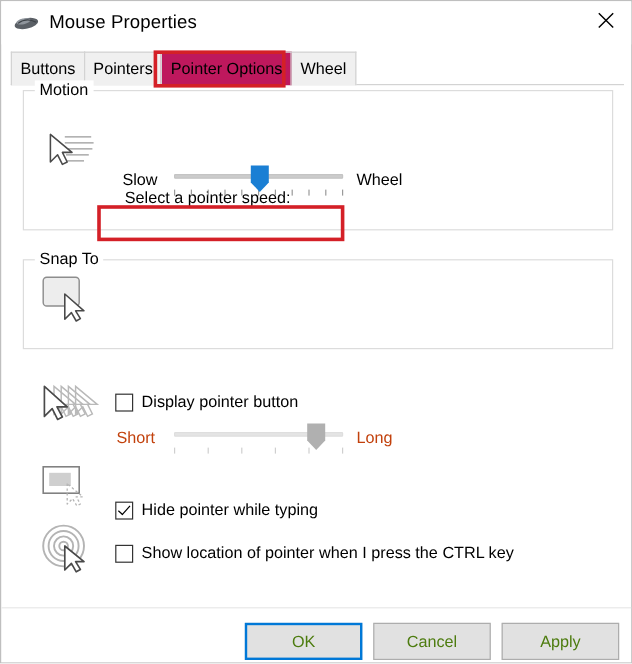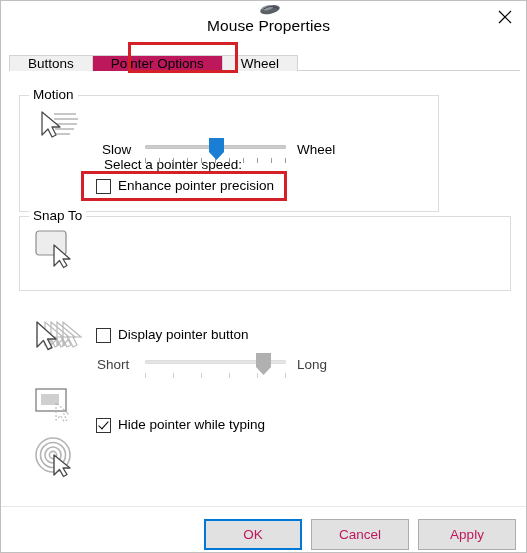--- a/index.html
+++ b/index.html
@@ -23,21 +23,20 @@
 
   
   .titlebar {
     position: absolute;
     left: 0; top: 0;
     width: 527px;
     height: 36px;
     background: #ffffff;
     display: flex;
     align-items: center;
-    flex-direction: column;
   }
   .title-icon {
     margin-left: 10px;
     width: 22px;
     height: 16px;
     position: relative;
     flex: none;
   }
   .mouse-glyph {
     display: block;
@@ -64,22 +63,22 @@
   
   .tabstrip {
     position: absolute;
     left: 8px; top: 44px;
     width: 511px;
     height: 26px;
     display: flex;
     align-items: flex-end;
   }
   .tab {
-    height: 16px;
-    padding: 0 18px;
+    height: 28px;
+    padding: 0 7px;
     display: flex;
     align-items: center;
     font-size: 13.5px;
     color: #000;
     background: #f0f0f0;
     border: 1px solid #d3d3d3;
     border-bottom: none;
     margin-right: -1px;
     white-space: nowrap;
     box-sizing: border-box;
@@ -124,32 +123,32 @@
   .group-title {
     position: absolute;
     top: -9px;
     left: 9px;
     background: #ffffff;
     padding: 0 4px;
     font-size: 13.5px;
     color: #000;
     white-space: nowrap;
   }
-  #group-motion     { left: 18px; top: 94px;  width: 420px; height: 117px; }
+  #group-motion     { left: 18px; top: 74px;  width: 492px; height: 117px; }
   #group-snapto     { left: 18px; top: 215px; width: 492px; height: 75px;  }
   #group-visibility { left: 18px; top: 300px; width: 492px; height: 185px; }
 
   
   .label-plain {
     position: absolute;
     font-size: 13.5px;
     color: #000;
     white-space: nowrap;
   }
-  .label-dim { color: #404040; }
+  .label-dim { color: #c2410c; }
 
   .cbrow {
     position: absolute;
     display: flex;
     align-items: flex-start;
     cursor: default;
   }
   .cb {
     width: 15px;
     height: 15px;
@@ -219,21 +218,21 @@
   }
 
   
   .btn {
     position: absolute;
     height: 31px;
     background: #e1e1e1;
     border: 1px solid #adadad;
     box-sizing: border-box;
     font-size: 13.5px;
-    color: #be185d;
+    color: #4d7c0f;
     font-family: "Liberation Sans", sans-serif;
     display: flex;
     align-items: center;
     justify-content: center;
     cursor: default;
   }
   .btn.default {
     border: 2px solid #0078d7;
   }
   #btn-ok     { left: 203px; top: 518px; width: 98px; }
@@ -264,20 +263,21 @@
     <div class="close-btn">
       <svg width="14" height="14" viewBox="0 0 14 14">
         <path d="M1 1 L13 13 M13 1 L1 13" stroke="#000000" stroke-width="1.2" fill="none"></path>
       </svg>
     </div>
   </div>
 
   <div class="tab-underline"></div>
   <div class="tabstrip">
     <div class="tab">Buttons</div>
+    <div class="tab">Pointers</div>
     <div class="tab active">Pointer Options</div>
     <div class="tab">Wheel</div>
     <div class="tabstrip-filler"></div>
   </div>
 
   <div class="group" id="group-motion">
     <span class="group-title">Motion</span>
   </div>
 
   <div class="icon-box" style="left:33px; top:107px;">
@@ -313,24 +313,20 @@
         <i style="left: 126px;"></i>
         <i style="left: 140px;"></i>
       </div>
     <div class="thumb" id="speed-thumb" style="left: 70.5px;">
       <svg width="17" height="24" viewBox="0 0 17 24">
         <path d="M1 1 H16 V15 L8.5 23 L1 15 Z" fill="#1a7fd4"></path>
       </svg>
     </div>
   </div>
 
-  <div class="cbrow" style="left:95px; top:177px; width:200px;">
-    <span class="cb" id="cb-enhance"></span>
-    <span class="cb-label">Enhance pointer precision</span>
-  </div>
 
   <div class="group" id="group-snapto">
     <span class="group-title">Snap To</span>
   </div>
 
   <div class="icon-box" style="left:33px; top:228px;">
     <svg width="48" height="40" viewBox="0 0 48 40">
       <rect x="2" y="2" width="30" height="24" rx="3" fill="#ededed" stroke="#8d8d8d" stroke-width="1.2"></rect>
       <path d="M20 16 L20 37 L25.5 31.5 L29.5 38.5 L33 36.5 L29 30 L36 30 Z" fill="#ffffff" stroke="#4a4a4a" stroke-width="1.3" stroke-linejoin="round"></path>
     </svg>
@@ -393,20 +389,24 @@
       <g fill="none" stroke="#b4b4b4" stroke-width="1.6">
         <circle cx="19" cy="19" r="17"></circle>
         <circle cx="19" cy="19" r="12.5"></circle>
         <circle cx="19" cy="19" r="8"></circle>
         <circle cx="19" cy="19" r="3.6"></circle>
       </g>
       <path d="M20 19 L20 39 L25.5 33.5 L29.5 40.5 L33 38.5 L29 32 L36 32 Z" fill="#ffffff" stroke="#4a4a4a" stroke-width="1.4" stroke-linejoin="round"></path>
     </svg>
   </div>
 
+  <div class="cbrow" style="left:95px; top:452px; width:340px;">
+    <span class="cb" id="cb-locate"></span>
+    <span class="cb-label">Show location of pointer when I press the CTRL key</span>
+  </div>
 
   <div class="footer-sep"></div>
   <div class="btn default" id="btn-ok">OK</div>
   <div class="btn" id="btn-cancel">Cancel</div>
   <div class="btn" id="btn-apply">Apply</div>
 
   <div class="redbox" id="redbox-tab"></div>
   <div class="redbox" id="redbox-enhance"></div>
 
 </div>

